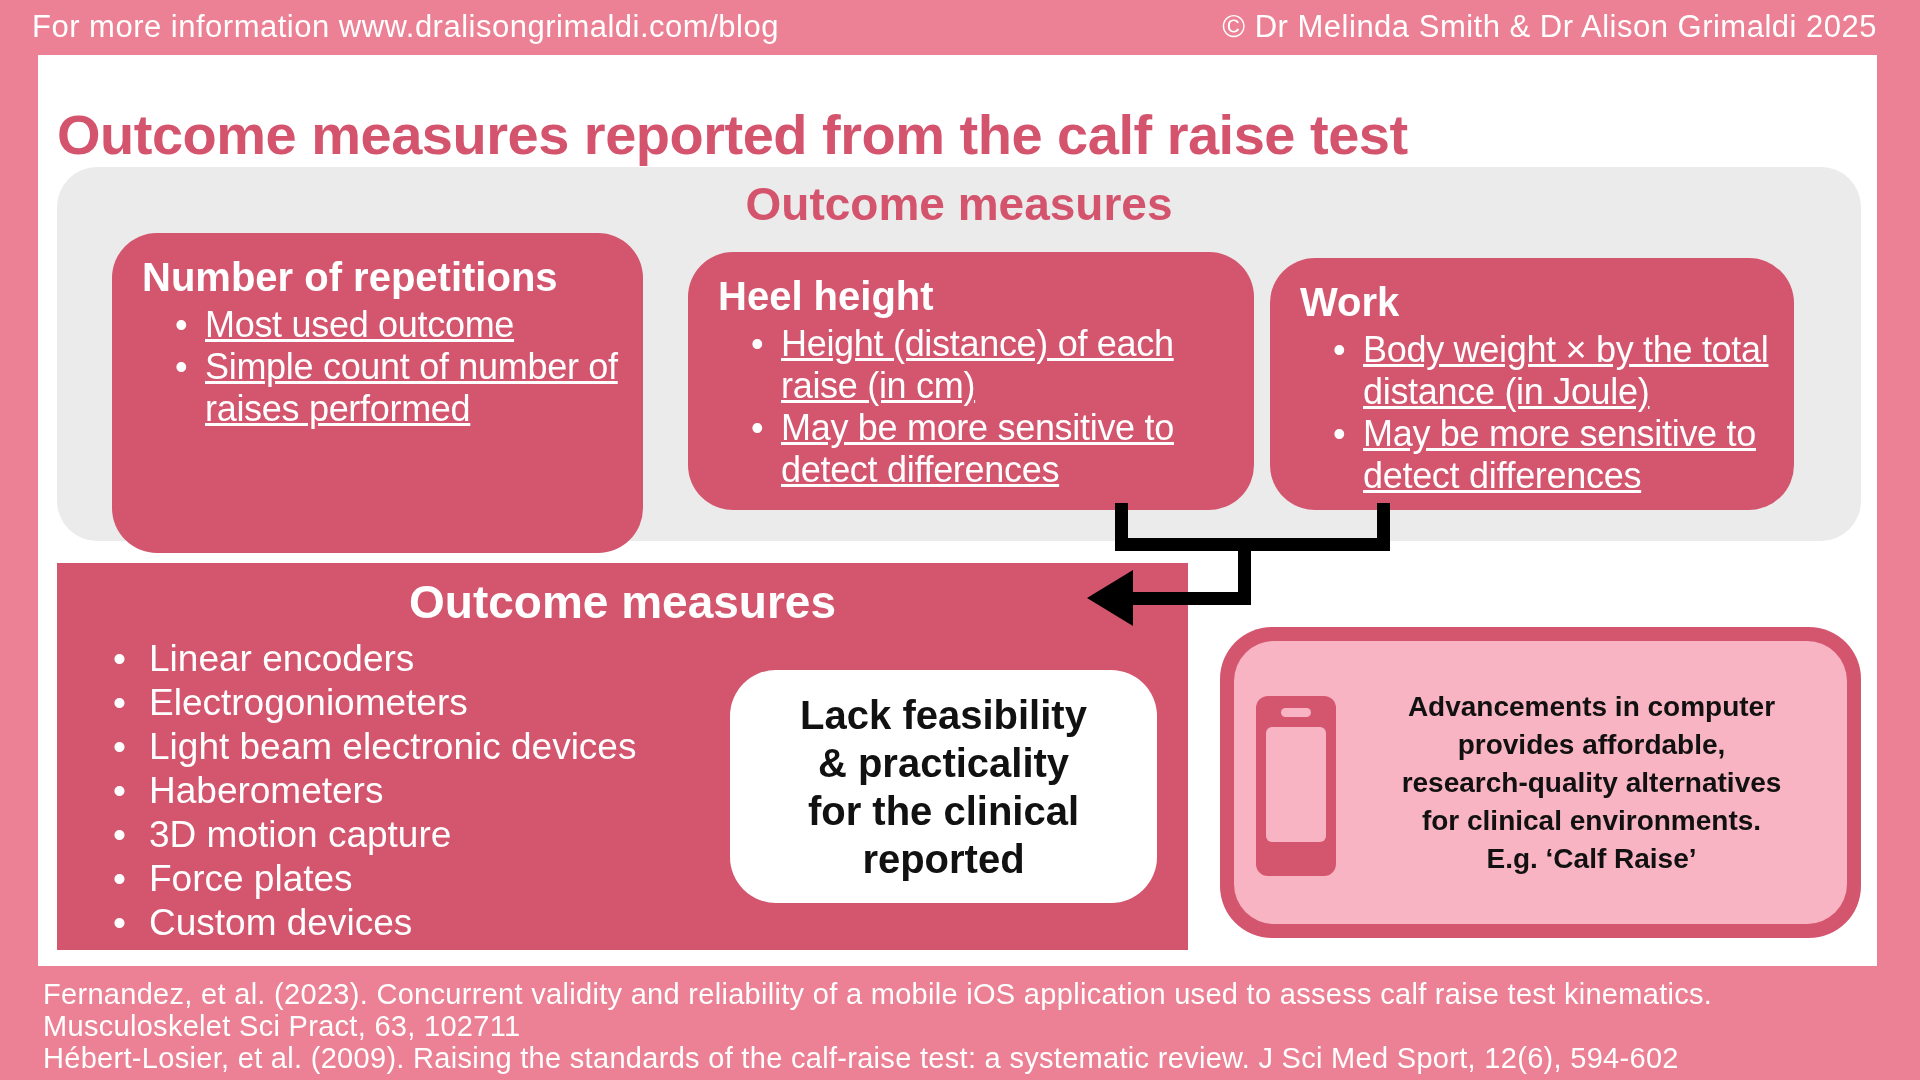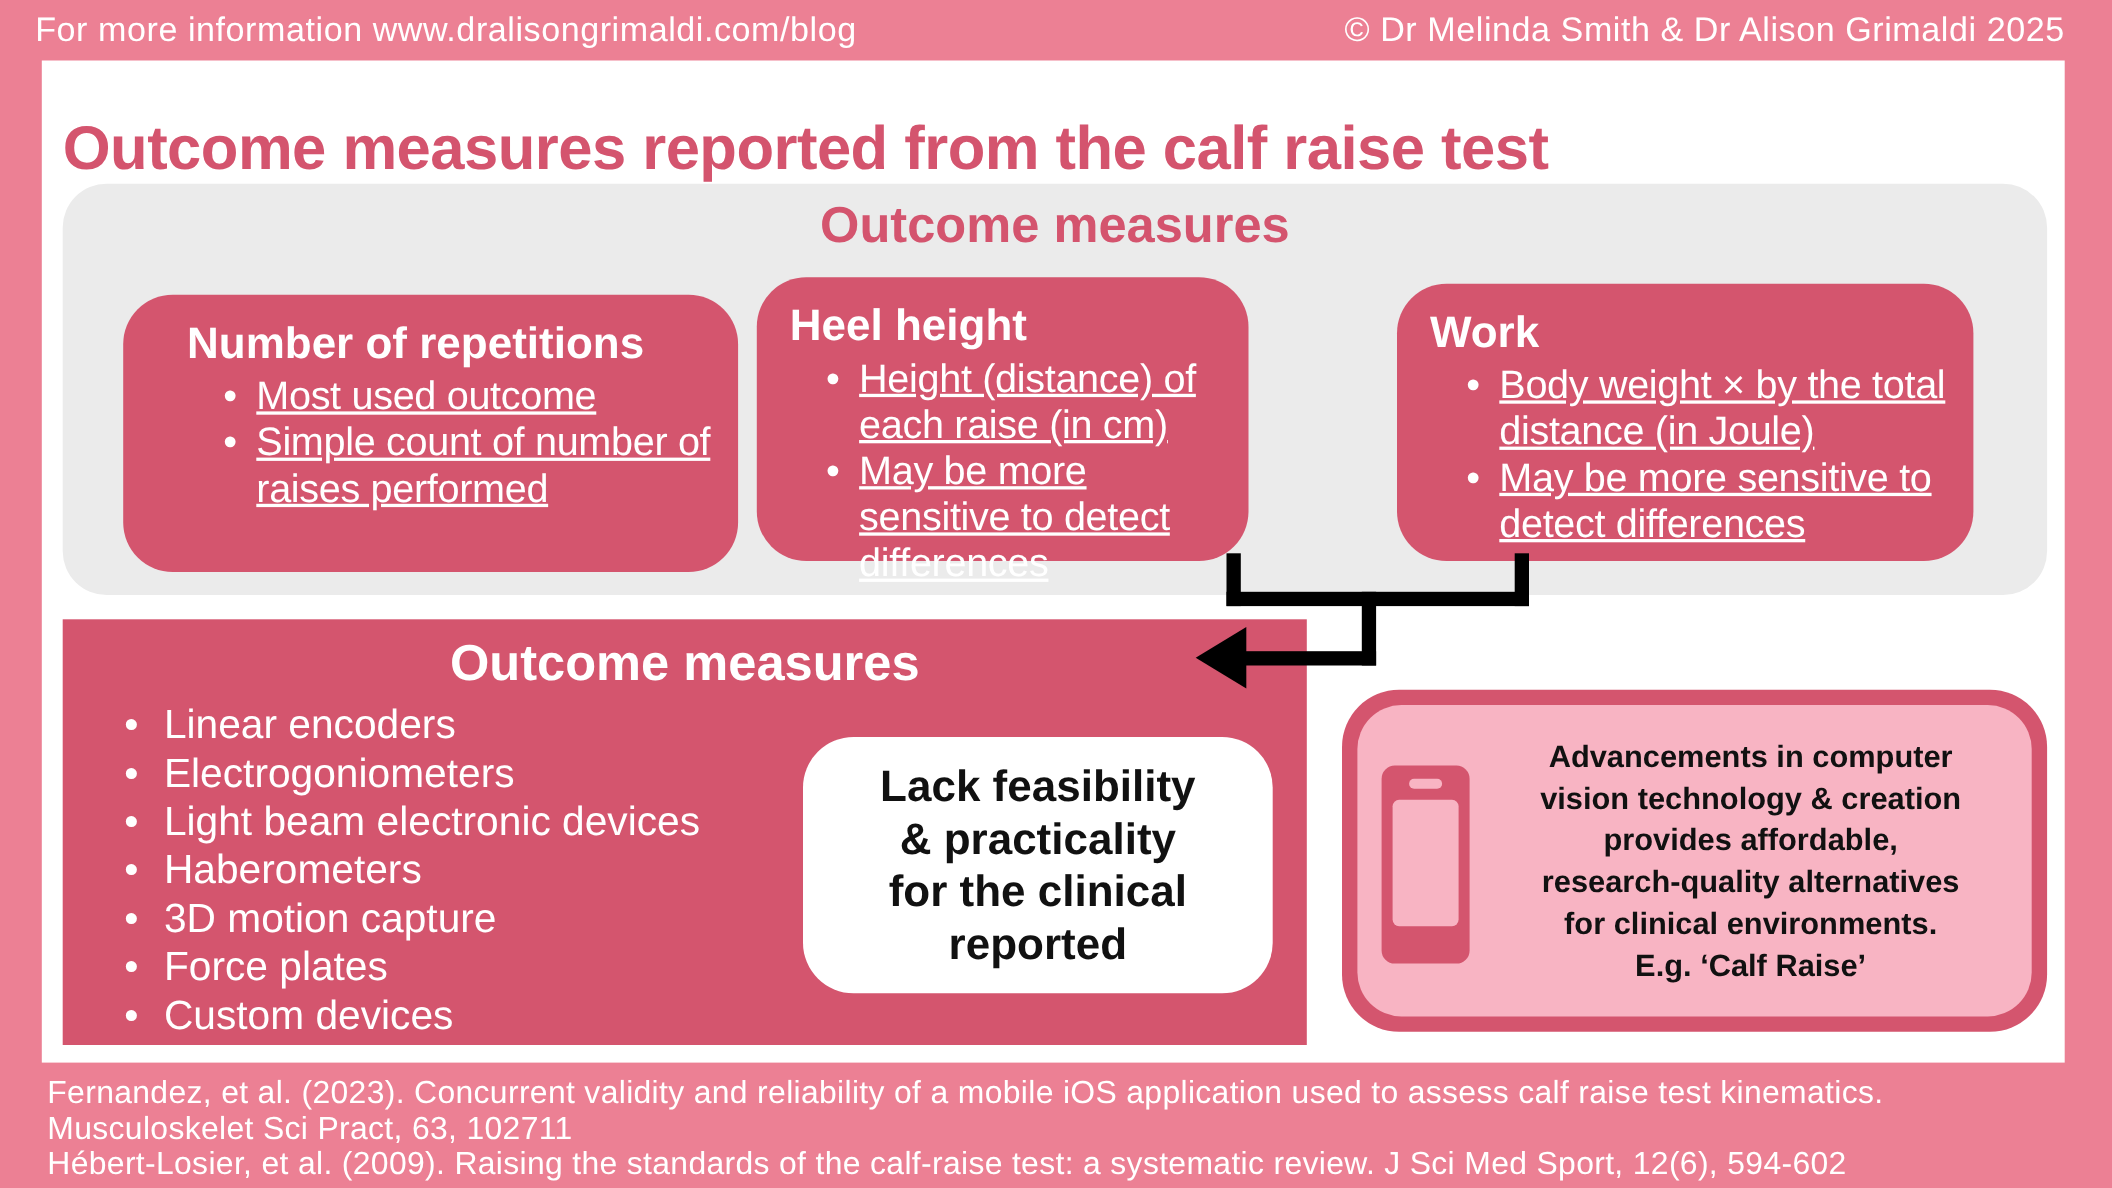--- a/index.html
+++ b/index.html
@@ -15,22 +15,22 @@
 
   .page-title{position:absolute;left:57px;top:64px;width:1810px;font-size:56px;font-weight:bold;
     color:#d4546e;letter-spacing:-0.5px;}
 
   
   .gray-panel{position:absolute;left:57px;top:167px;width:1804px;height:374px;background:#ebebeb;border-radius:40px;}
   .panel-heading{position:absolute;left:0;top:10px;width:100%;text-align:center;font-size:46px;
     font-weight:bold;color:#d4546e;}
 
   .card{position:absolute;background:#d4556e;border-radius:45px;color:#ffffff;}
-  .card1{left:55px;top:101px;width:531px;height:252px;padding-left:28px;}
-  .card2{left:631px;top:85px;width:447px;height:258px;}
+  .card1{left:55px;top:66px;width:531px;height:320px;}
+  .card2{left:631px;top:85px;width:566px;height:258px;}
   .card3{left:1213px;top:91px;width:524px;height:252px;}
   .card-heading{padding:22px 20px 0 30px;font-size:40px;font-weight:bold;}
   .card ul{margin:4px 0 0 0;padding:0 10px 0 63px;list-style:none;}
   .card li{position:relative;padding-left:30px;font-size:36px;line-height:42px;letter-spacing:-0.3px;text-decoration:underline;}
   .card li::before{content:"\2022";position:absolute;left:0;}
 
   
   .seg{position:absolute;background:#000000;z-index:5;}
   .seg-v1{left:1115px;top:503px;width:13px;height:48px;}
   .seg-v2{left:1377px;top:503px;width:13px;height:48px;}
@@ -132,21 +132,20 @@
   </div>
 
   <div class="br-box">
     <div class="br-inner">
       <div class="phone">
         <div class="speaker"></div>
         <div class="screen"></div>
       </div>
       <div class="adv-text">
         <div>Advancements in computer</div>
-        <div>vision technology &amp; creation</div>
         <div>provides affordable,</div>
         <div>research-quality alternatives</div>
         <div>for clinical environments.</div>
         <div>E.g. ‘Calf Raise’</div>
       </div>
     </div>
   </div>
 
   <div class="references">
     <div>Fernandez, et al. (2023). Concurrent validity and reliability of a mobile iOS application used to assess calf raise test kinematics.</div>

